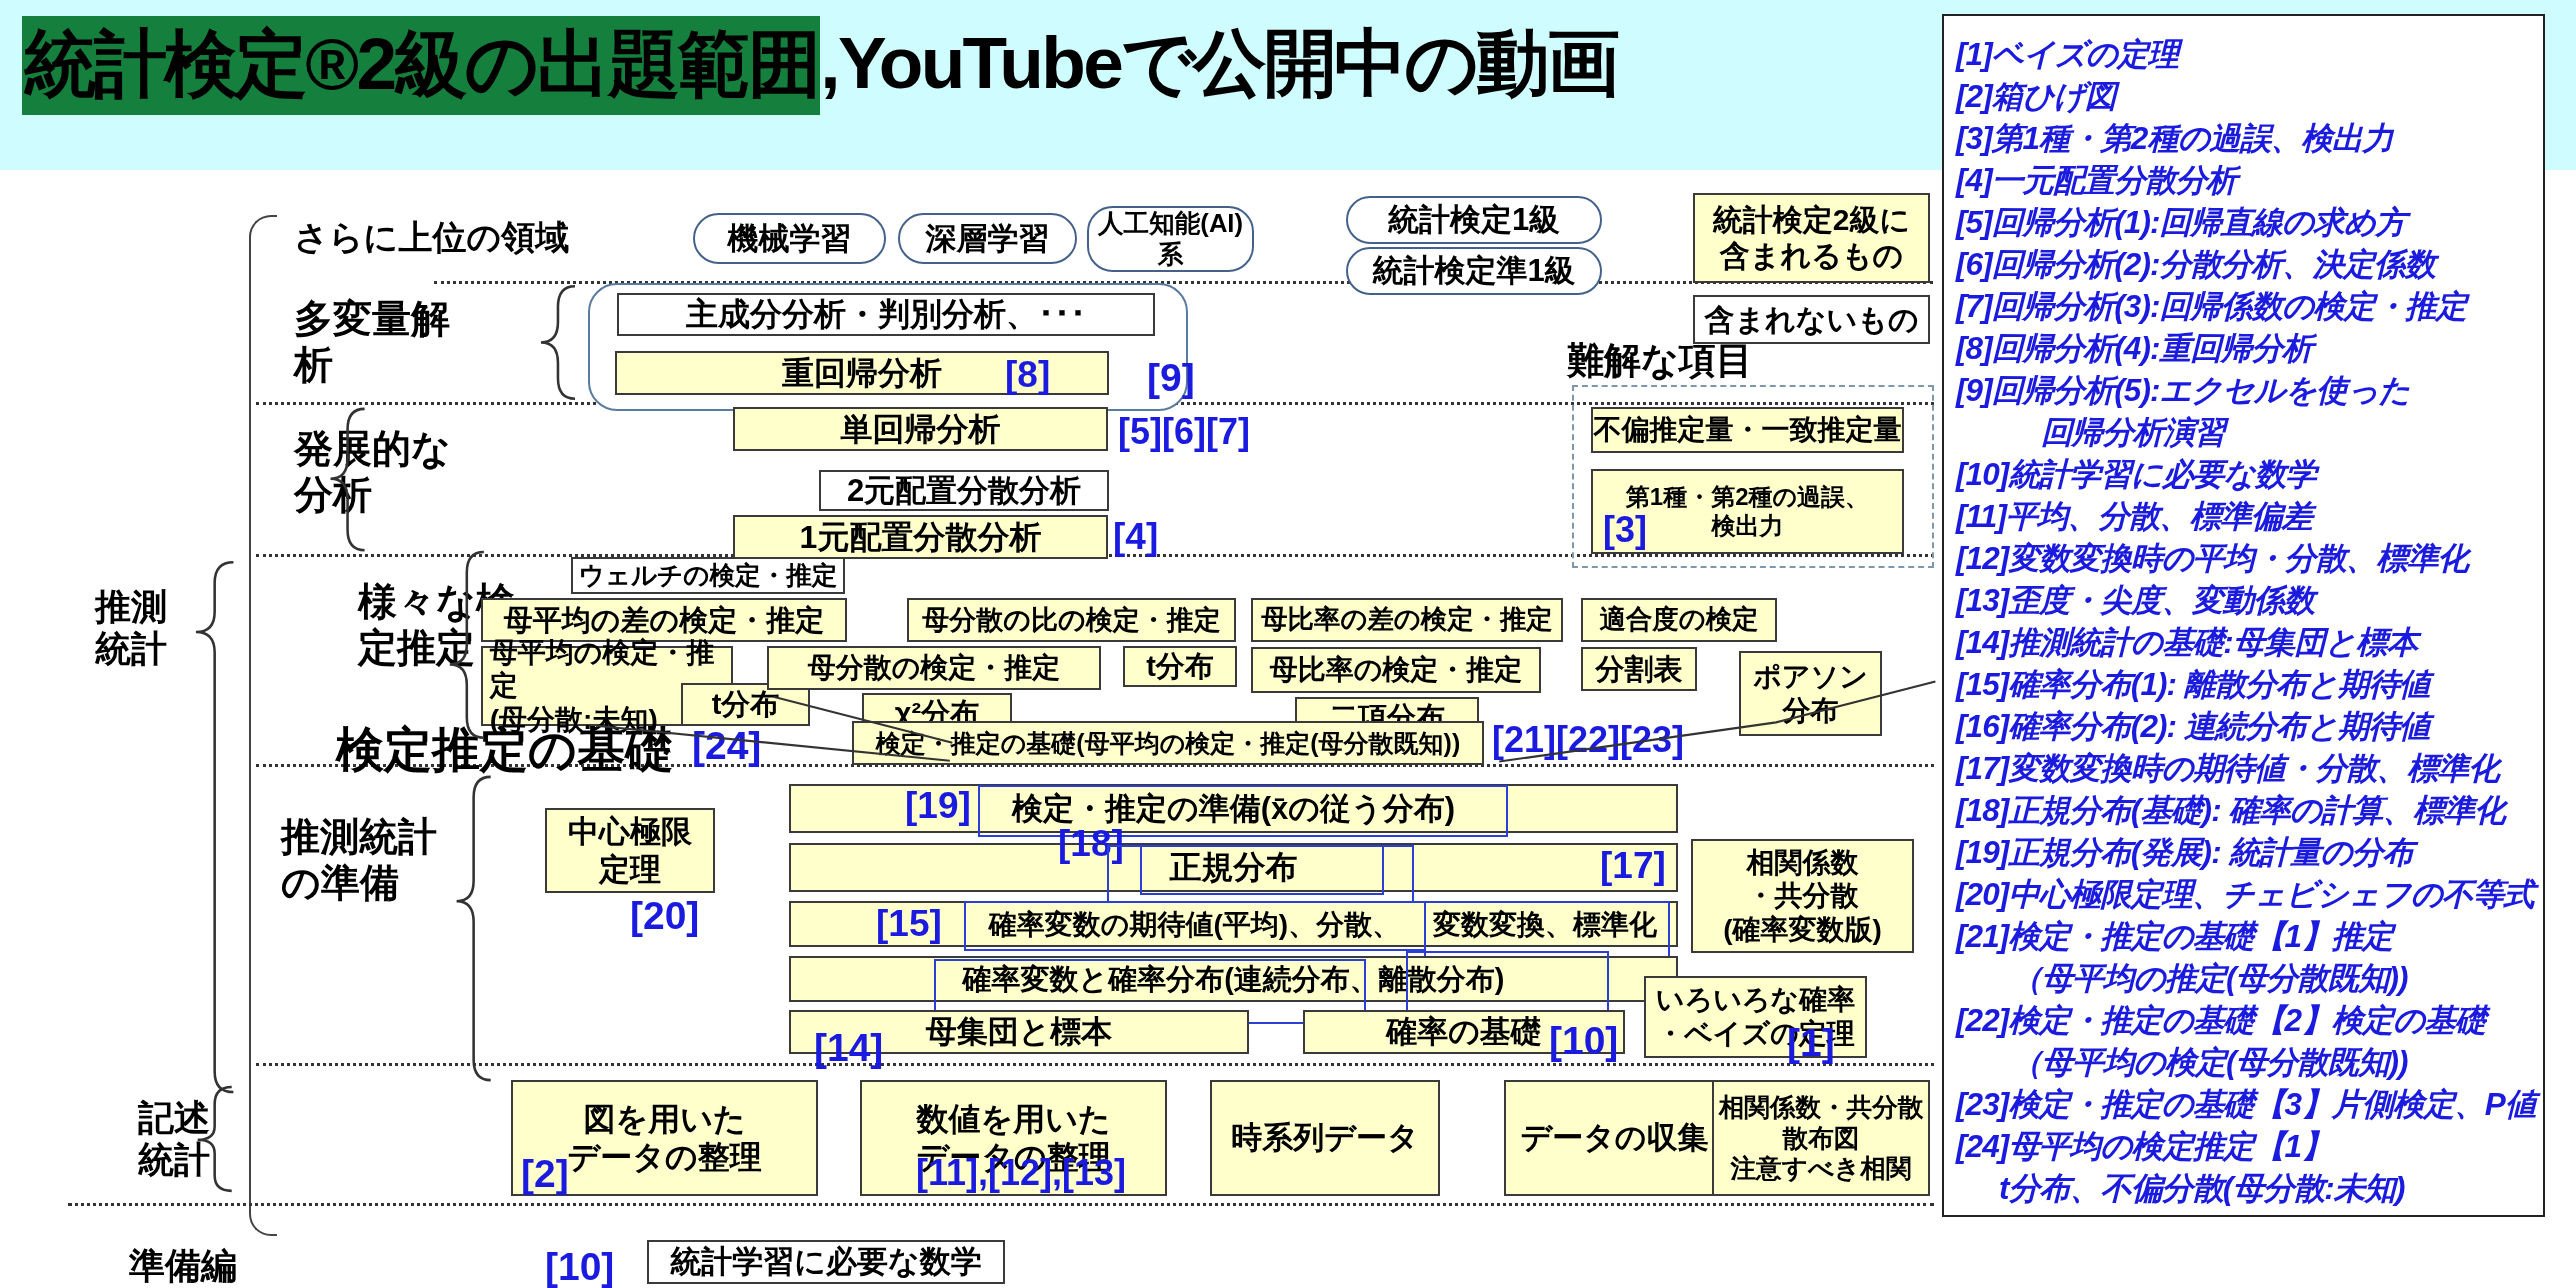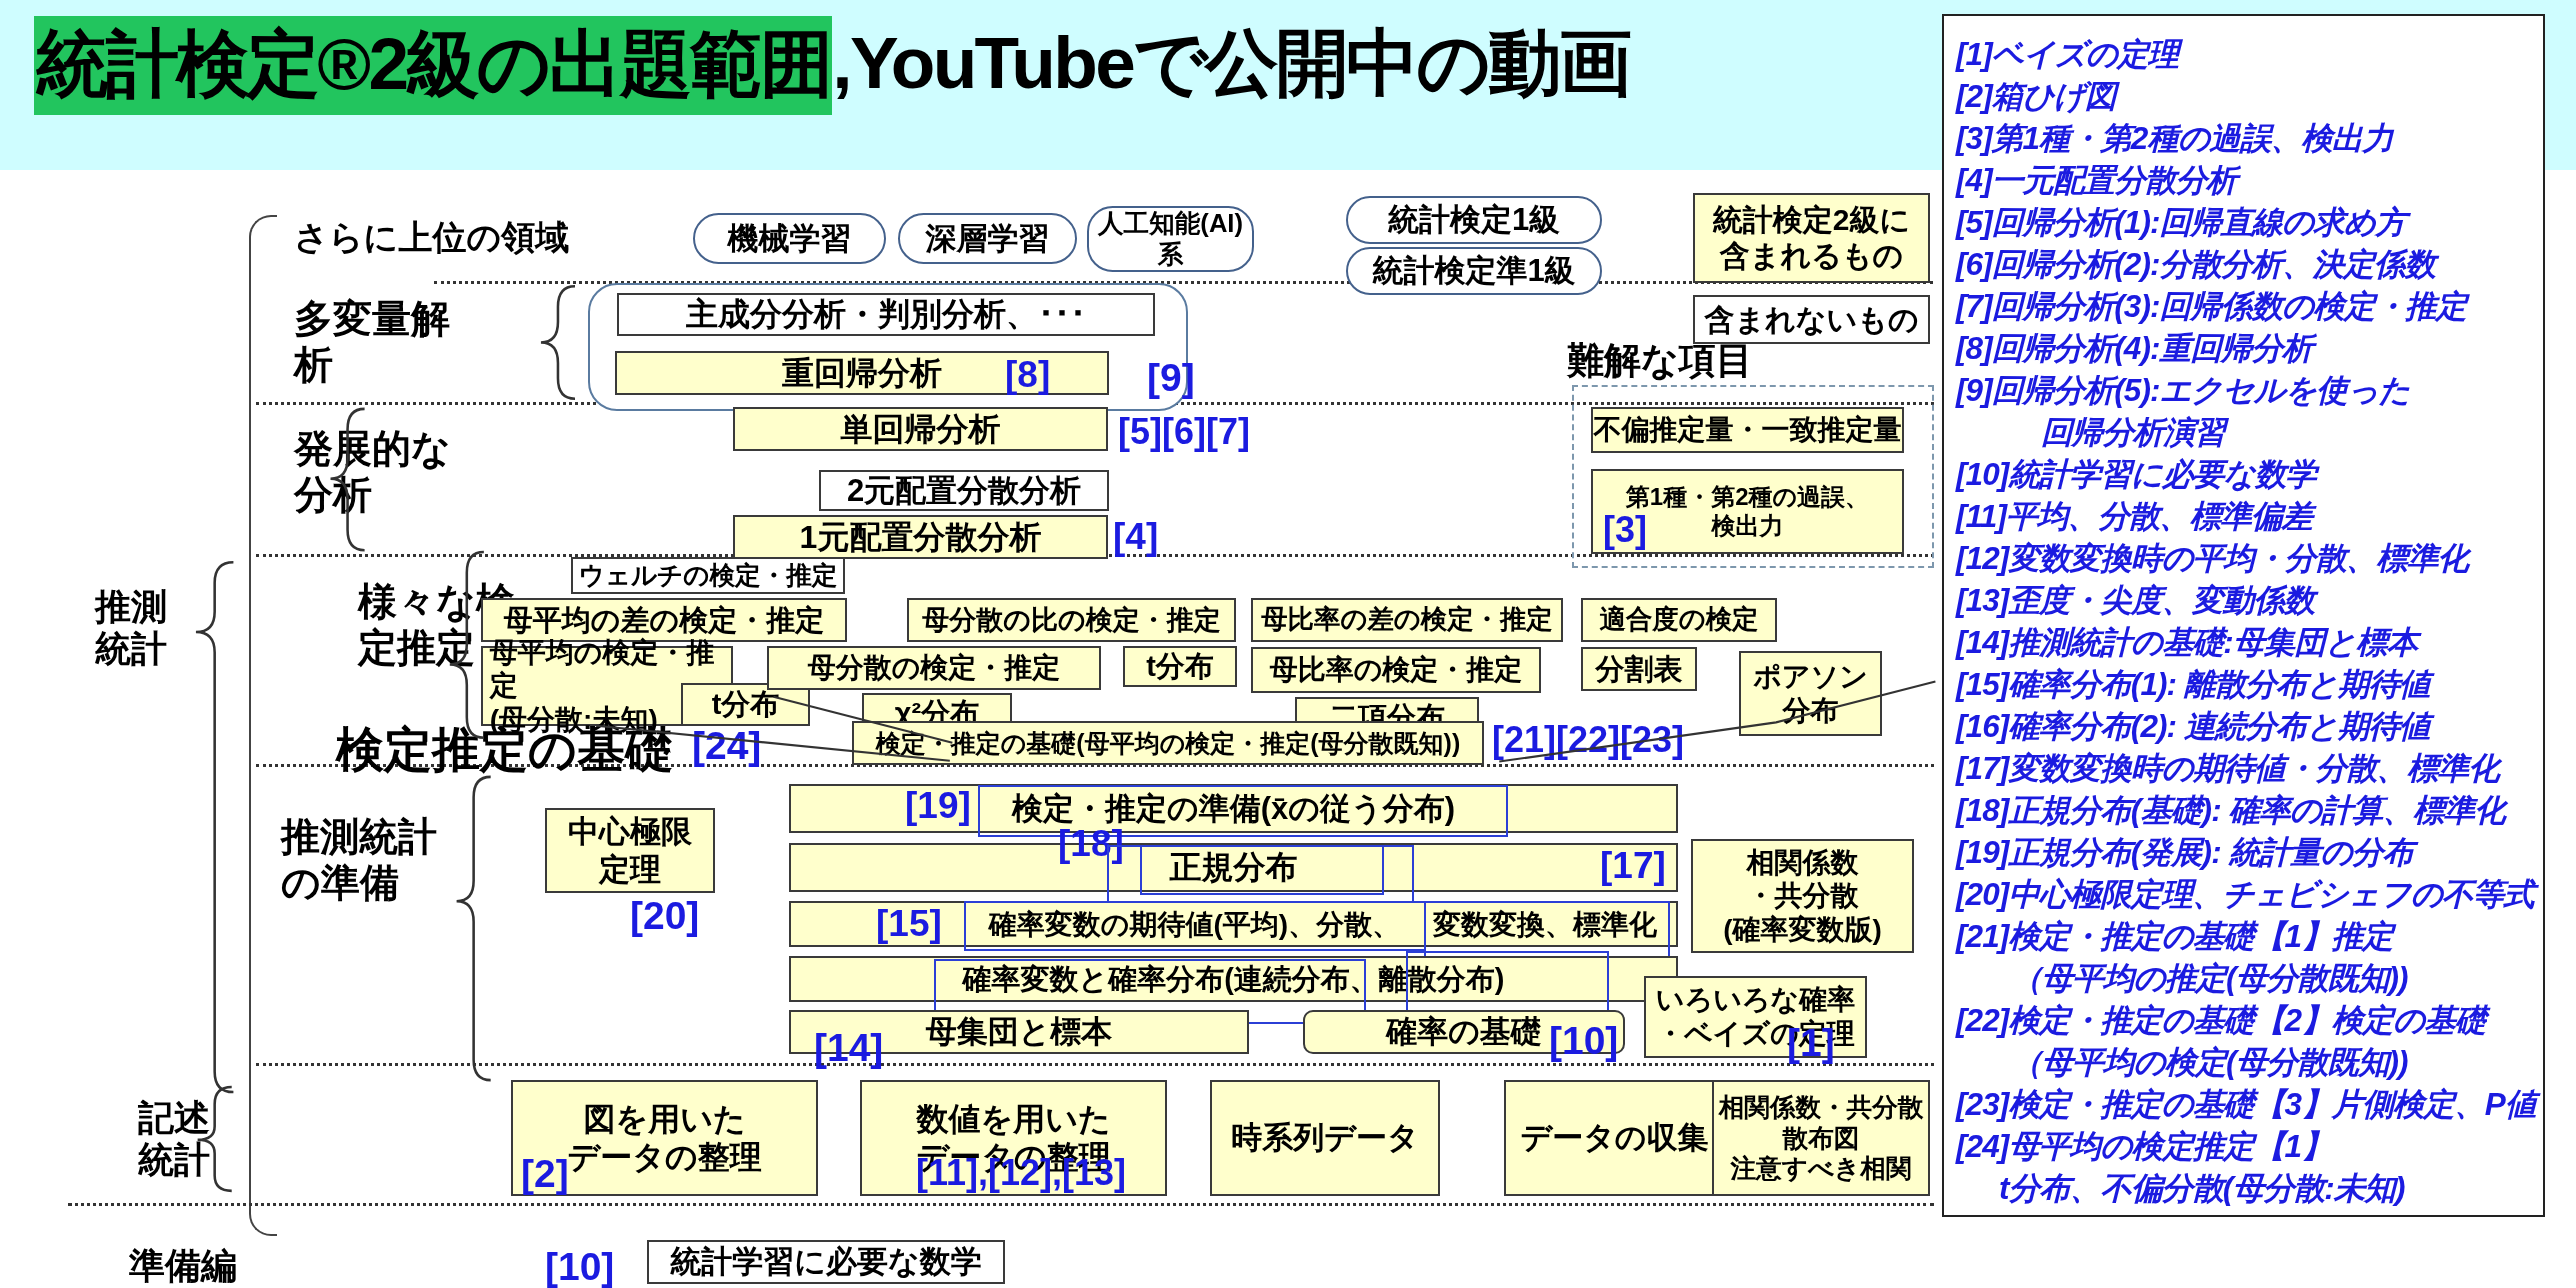--- a/index.html
+++ b/index.html
@@ -2,21 +2,21 @@
 <html style="font-size:13.6px"><head>
 <meta charset="utf-8">
 <style>
   html,body{margin:0;padding:0;background:#fff;}
   #stage{position:relative;width:2576px;height:1288px;background:#fff;overflow:hidden;
          font-family:"Liberation Sans","DejaVu Sans",sans-serif;}
   
   .band{position:absolute;left:0;top:0;width:2576px;height:170px;background:#CFFDFF;}
   .title{position:absolute;left:22px;top:15.3px;font-size:73px;font-weight:900;letter-spacing:-2.6px;
          color:#000;white-space:nowrap;}
-  .hl{background:#22c55e;padding:6.8px 1.7px 12px 1.7px;margin-left:12px;}
+  .hl{background:#15803d;padding:6.8px 1.7px 12px 1.7px;}
   
   .panel{position:absolute;left:1942px;top:13.6px;width:603px;height:1203px;background:#fff;
          border:2.6px solid #222;box-sizing:border-box;padding:17px 0 0 12px;font-style:italic;}
   .vl{font-size:31.5px;font-weight:bold;color:#1b1be0;line-height:42px;letter-spacing:-0.9px;white-space:nowrap;}
   .i1{padding-left:85px;}.i2{padding-left:55px;}.i3{padding-left:43px;}
   
   .yb,.wb{position:absolute;box-sizing:border-box;border:2.1px solid #3a3a3a;display:flex;
          align-items:center;justify-content:center;text-align:center;font-weight:bold;color:#000;
          white-space:pre-line;line-height:1.2;background:#FFFFCC;}
   .wb{background:#fff;}
@@ -163,21 +163,21 @@
   <div class="outline" style="left:964px;top:901px;width:458px;height:46px;"></div>
   <div class="outline" style="left:1424px;top:901px;width:242px;height:60px;"></div>
 
   <div class="yb" style="left:789px;top:956px;width:889px;height:46px;font-size:29px;">確率変数と確率分布(連続分布、離散分布)</div>
   <div class="outline" style="left:934px;top:959px;width:428px;height:61px;"></div>
   <div class="outline" style="left:1406px;top:951px;width:199px;height:65px;"></div>
   <div class="ref" style="left:1376px;top:1009px;font-size:39px;">[16]</div>
 
   <div class="yb" style="left:789px;top:1010px;width:460px;height:44px;font-size:31px;">母集団と標本</div>
   <div class="ref" style="left:814px;top:1026px;font-size:39px;">[14]</div>
-  <div class="yb" style="left:1303px;top:1010px;width:322px;height:44px;font-size:31px;border-radius:10px;">確率の基礎</div>
+  <div class="yb" style="left:1303px;top:1010px;width:322px;height:44px;font-size:31px;">確率の基礎</div>
   <div class="ref" style="left:1549px;top:1019px;font-size:39px;">[10]</div>
 
   <div class="yb" style="left:1691px;top:839px;width:223px;height:114px;font-size:28px;">相関係数
 ・共分散
 (確率変数版)</div>
   <div class="yb" style="left:1644px;top:976px;width:223px;height:82px;font-size:28px;">いろいろな確率
 ・ベイズの定理</div>
   <div class="ref" style="left:1787px;top:1021px;font-size:39px;">[1]</div>
 
   <div class="yb" style="left:511px;top:1080px;width:307px;height:116px;font-size:32px;">図を用いた

